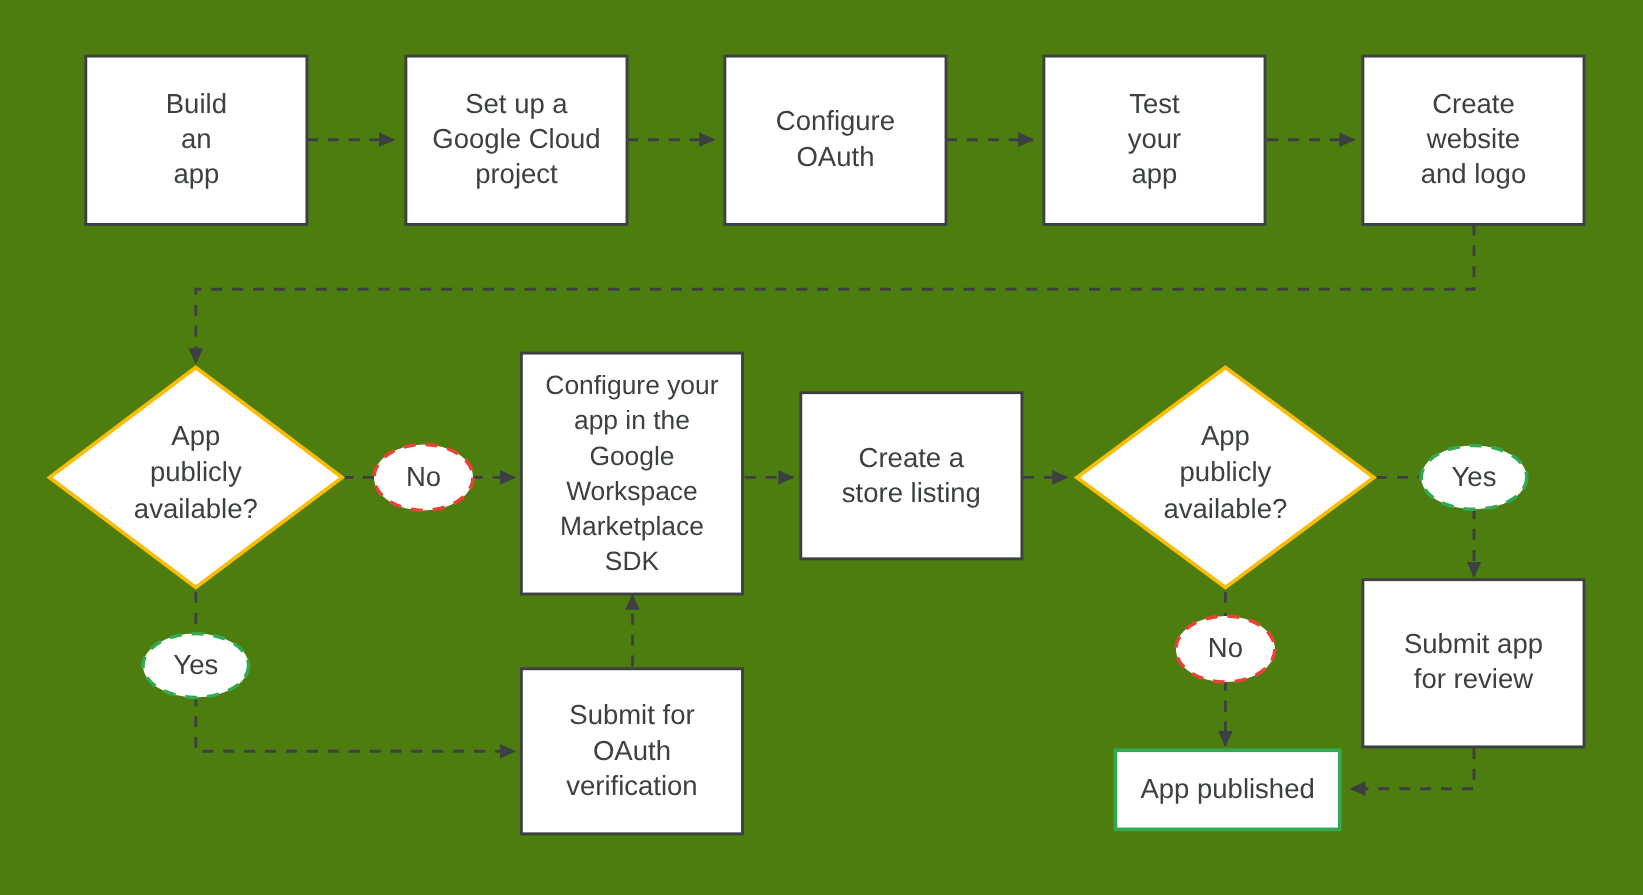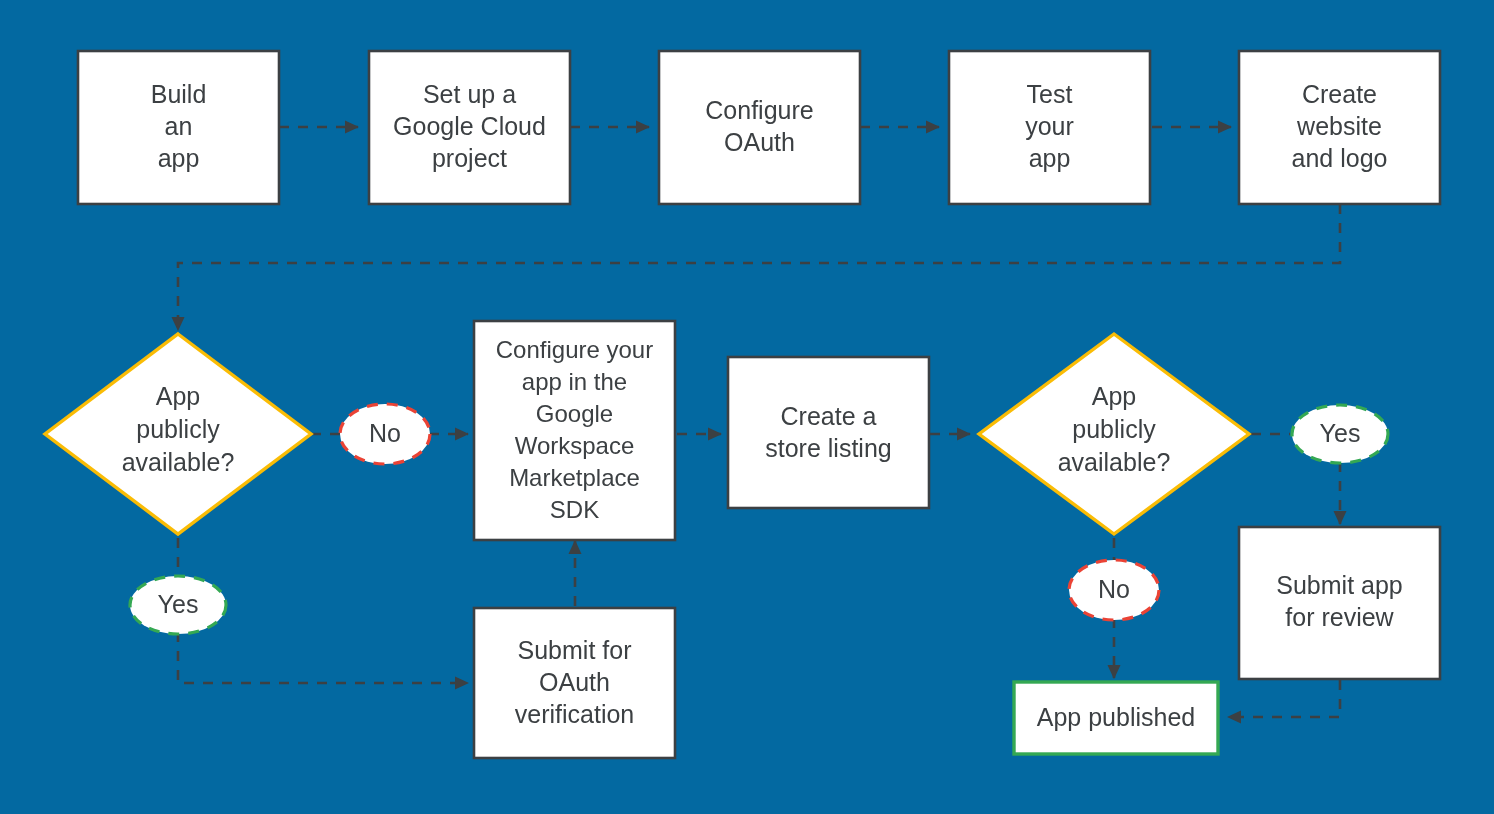--- a/index.html
+++ b/index.html
@@ -10,21 +10,21 @@
   body {
     width: 1494px;
     height: 814px;
     font-family: "Liberation Sans", sans-serif;
     overflow: hidden;
   }
   #flowchart-root {
     position: relative;
     width: 1494px;
     height: 814px;
-    background: #0369a1;
+    background: #4d7c0f;
   }
   svg.flow-canvas {
     position: absolute;
     top: 0;
     left: 0;
     width: 1494px;
     height: 814px;
   }
   .node-rect {
     fill: #ffffff;

